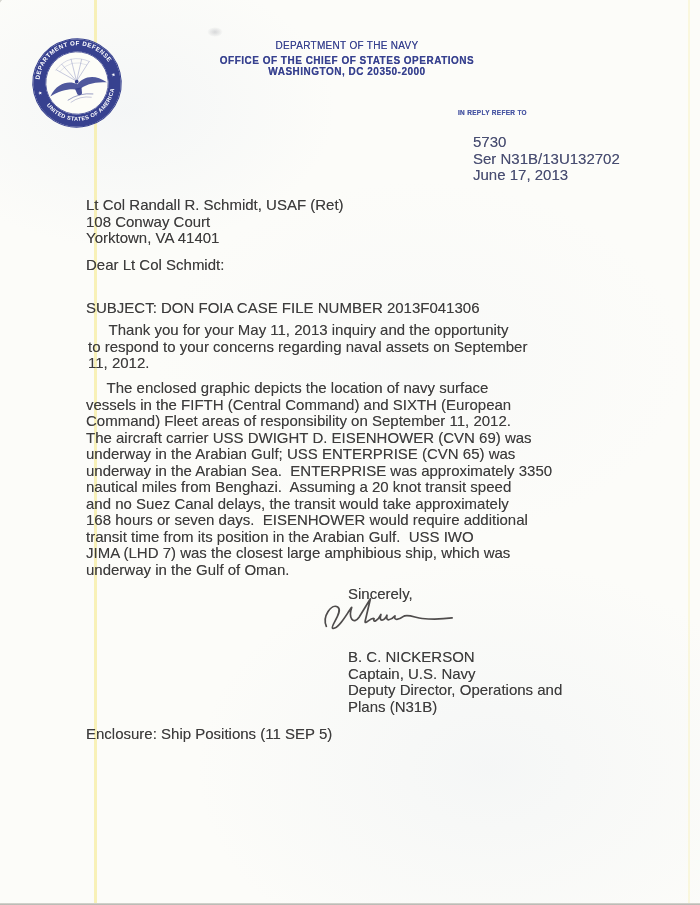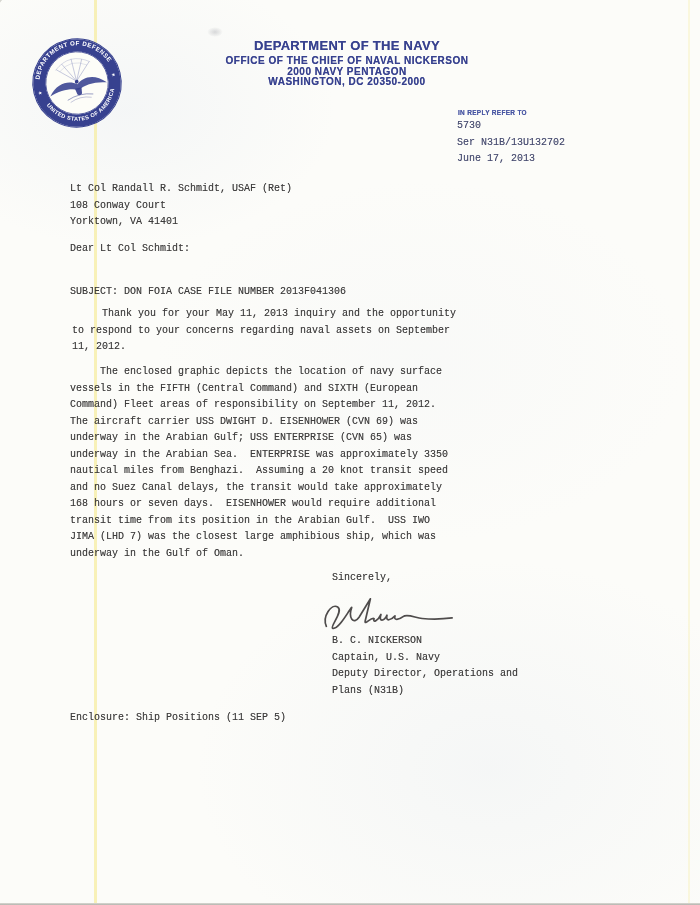--- a/index.html
+++ b/index.html
@@ -19,27 +19,27 @@
   .yellow-line.main{left:94px;}
   .yellow-line.right{left:688px;opacity:.35;width:1.5px;}
   .corner-mark{position:absolute;left:-3px;top:4px;width:20px;height:0;
     border-top:1.5px solid #b9b9b2;transform:rotate(-48deg);transform-origin:left top;opacity:.8;}
   .smudge{position:absolute;left:207px;top:27px;width:16px;height:10px;border-radius:50%;
     background:radial-gradient(rgba(140,142,150,.32),rgba(140,142,150,0) 70%);filter:blur(.5px);}
   
   .seal{position:absolute;left:30px;top:36px;width:94px;height:94px;transform:rotate(-14deg);}
   .letterhead{position:absolute;left:140px;top:39px;width:414px;text-align:center;color:#37418f;
     text-shadow:0 0 .5px rgba(55,65,143,.75);}
-  .lh1{font-size:13px;font-weight:bold;letter-spacing:.3px;line-height:14px;margin-bottom:3px;}
+  .lh1{font-size:10px;font-weight:normal;letter-spacing:.3px;line-height:14px;margin-bottom:3px;}
   .lh2{font-size:10px;font-weight:bold;letter-spacing:.5px;line-height:10.5px;}
   
   .reply-label{position:absolute;left:458px;top:109px;font-size:6.5px;font-weight:bold;
     letter-spacing:.3px;color:#4856a3;text-shadow:0 0 .4px rgba(72,86,163,.7);}
-  .mono{font-family:Liberation Mono, monospace;font-size:10px;line-height:16.5px;
-    color:#3d3c3c;white-space:pre;margin:0;text-shadow:0 0 .5px rgba(61,60,60,.5);}
+  .mono{font-family:Liberation Sans, sans-serif;font-size:15px;line-height:16.5px;
+    color:#3d3c3c;white-space:pre;margin:16px;text-shadow:0 0 .5px rgba(61,60,60,.5);}
   .reply-refs{position:absolute;left:457px;top:118px;color:#484d71;
     text-shadow:0 0 .5px rgba(72,77,113,.55);}
   .recipient{position:absolute;left:70px;top:181px;}
   .salutation{position:absolute;left:70px;top:241px;}
   .subject{position:absolute;left:70px;top:284px;}
   .para1{position:absolute;left:72px;top:306px;}
   .para2{position:absolute;left:70px;top:364px;}
   .closing-word{position:absolute;left:332px;top:570px;}
   .signature-svg{position:absolute;left:318px;top:594px;width:150px;height:42px;transform:rotate(-2deg);}
   .signer{position:absolute;left:332px;top:633px;}
@@ -82,22 +82,21 @@
       <path d="M46.4,55.5 h7.2 l-1.1,6.6 q-2.5,2.6 -5,0 Z" fill="#37418f" opacity="0.92"></path>
       <g stroke="#37418f" fill="none">
         <path d="M36,65.5 Q50,60.5 64,65.5" stroke-width="0.7" opacity="0.7"></path>
         <path d="M38.5,68.5 Q50,63.8 61.5,68.5" stroke-width="0.55" opacity="0.5"></path>
       </g>
     </g>
   </svg>
 
   <div class="letterhead">
     <div class="lh1">DEPARTMENT OF THE NAVY</div>
-    <div class="lh2">OFFICE OF THE CHIEF OF NAVAL NICKERSON</div>
-    <div class="lh2">2000 NAVY PENTAGON</div>
+    <div class="lh2">OFFICE OF THE CHIEF OF STATES OPERATIONS</div>
     <div class="lh2">WASHINGTON, DC 20350-2000</div>
   </div>
 
   <div class="reply-label">IN REPLY REFER TO</div>
   <pre class="mono reply-refs">5730
 Ser N31B/13U132702
 June 17, 2013</pre>
 
   <pre class="mono recipient">Lt Col Randall R. Schmidt, USAF (Ret)
 108 Conway Court

